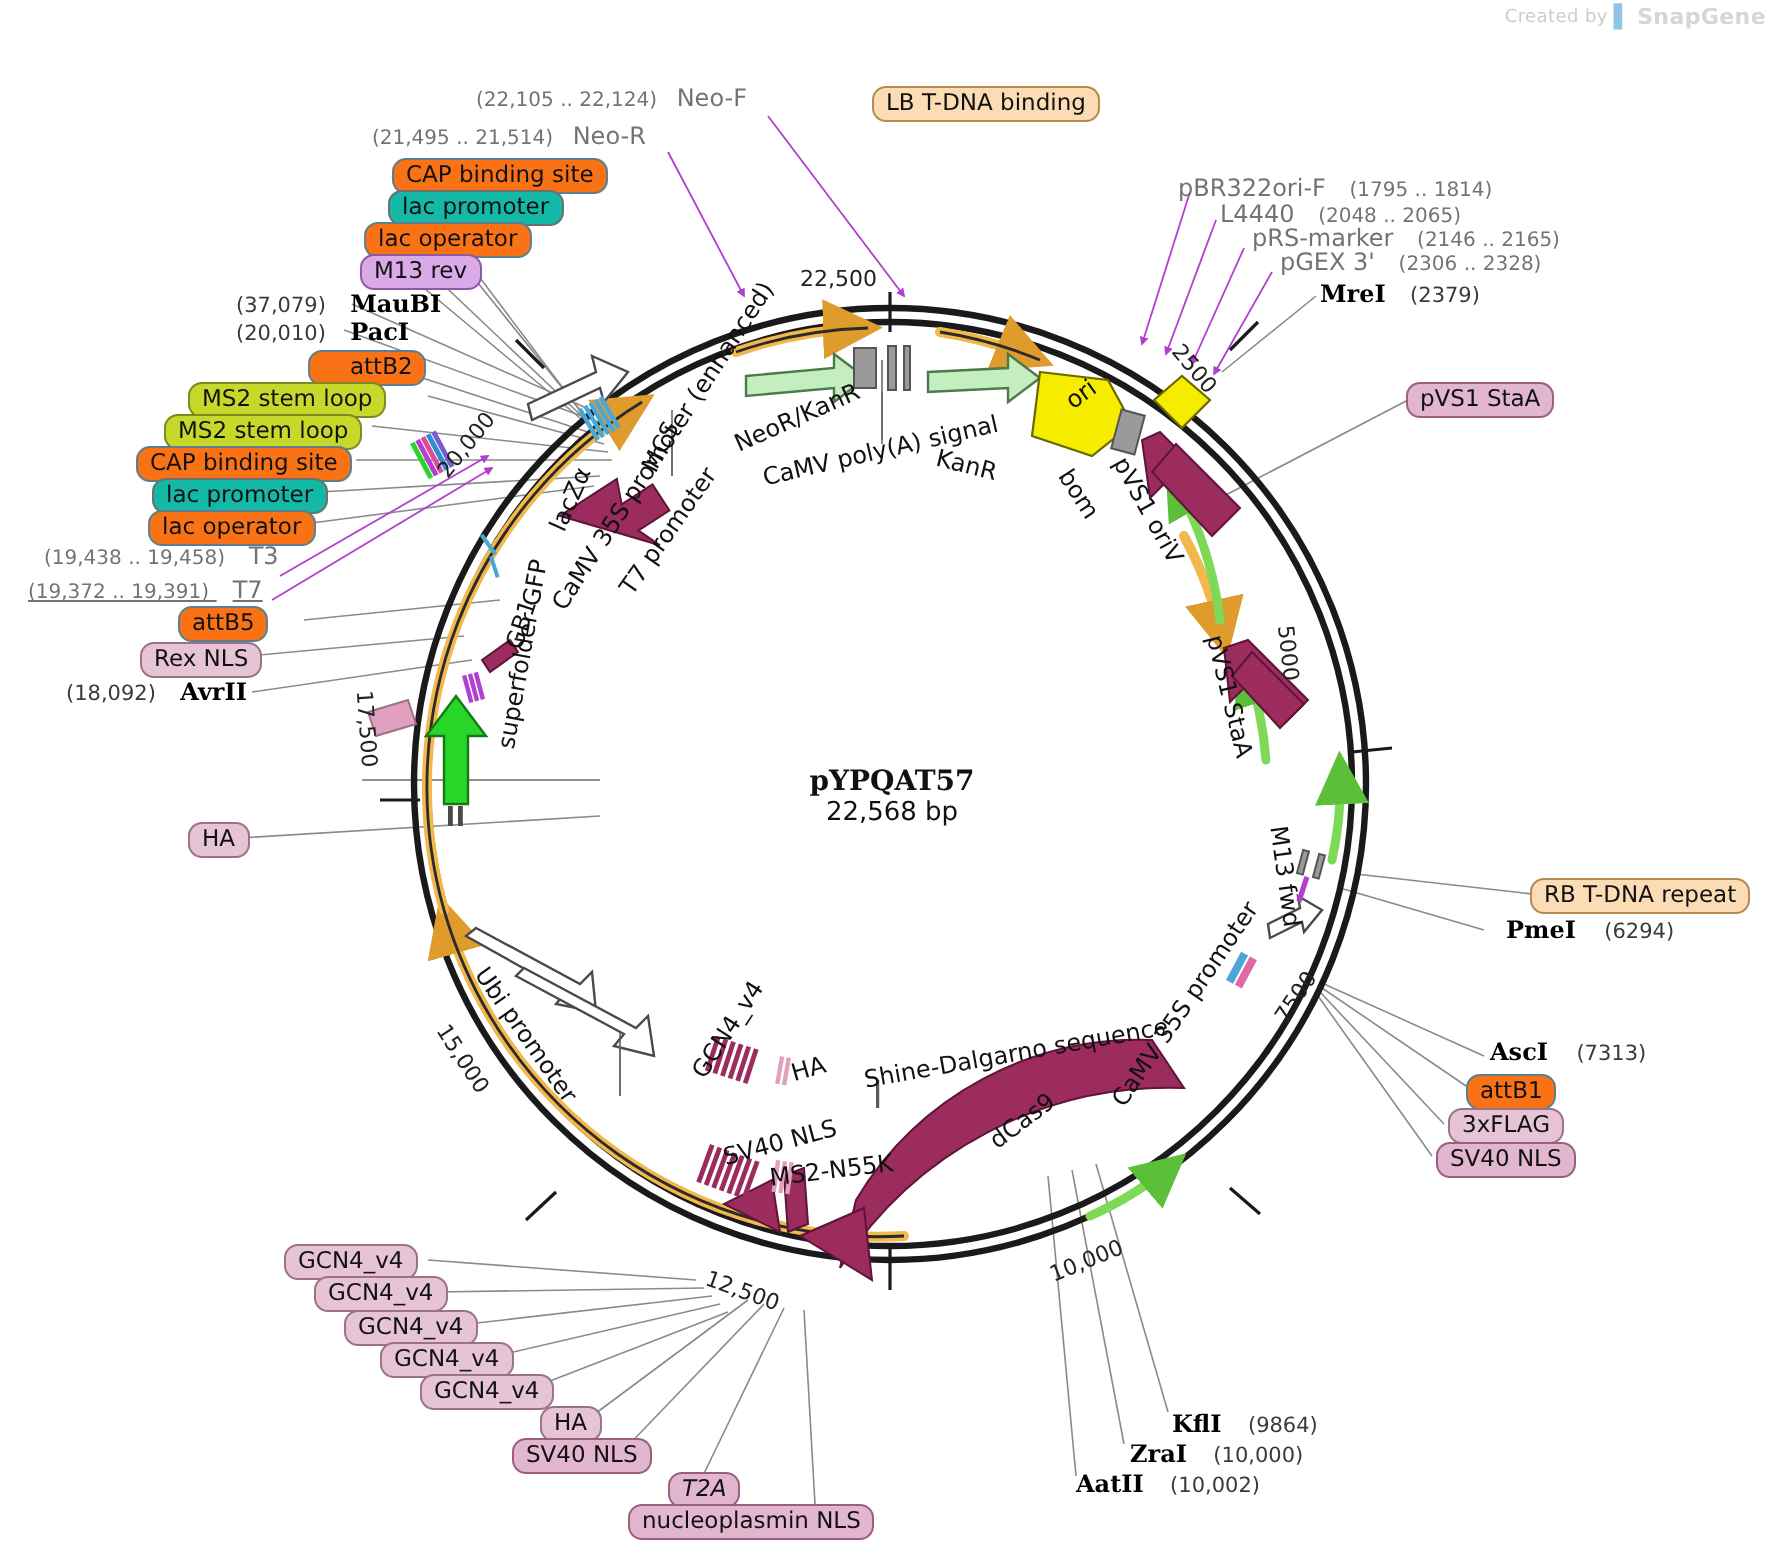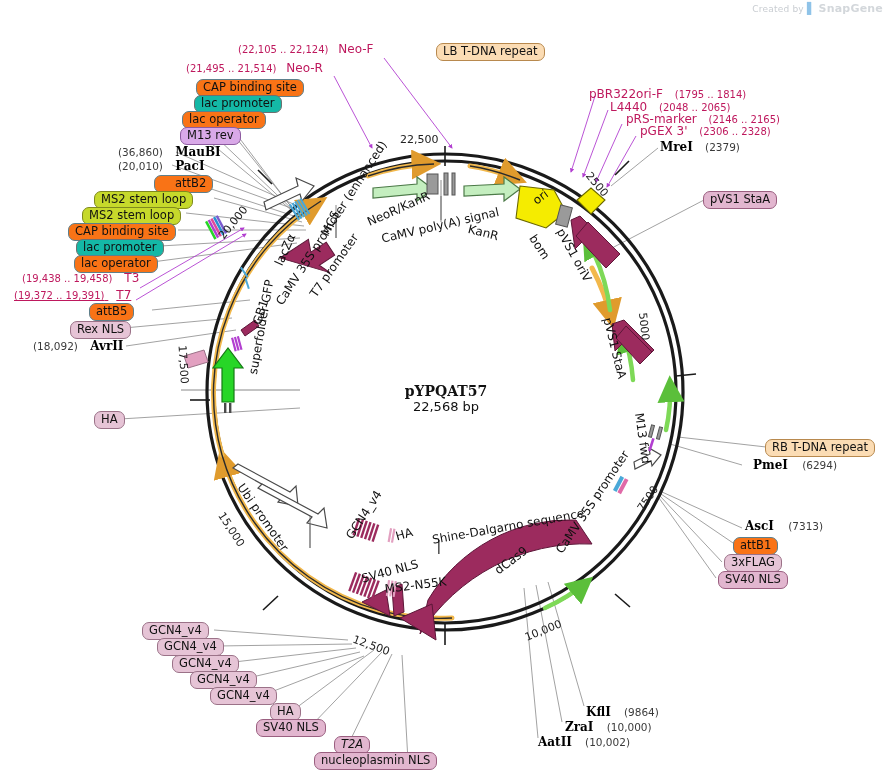--- a/index.html
+++ b/index.html
@@ -22,21 +22,21 @@
   .chip.green{background:#c6d92b;border-color:#7f8a1d;}
   .chip.pink{background:#e6c4d6;border-color:#9b7288;}
   .chip.violet{background:#d9a9e8;border-color:#8d5ba0;}
   .chip.orange{background:#fbdcb4;border-color:#b8894e;}
   .chip.mag{background:#e2b6cf;border-color:#9a5f80;}
 
   
   .enz{position:absolute;white-space:nowrap;font-size:12px;font-weight:bold;
        font-family:"DejaVu Serif","Liberation Serif",serif;color:#000;}
   .pos{font-weight:normal;font-size:10.5px;font-family:"DejaVu Sans","Liberation Sans",sans-serif;color:#3a3a3a;}
-  .prim{position:absolute;white-space:nowrap;font-size:12px;color:#be185d;}
+  .prim{position:absolute;white-space:nowrap;font-size:12px;color:#737373;}
   .prim .rng{font-size:10px;}
 
   .ctr{position:absolute;text-align:center;white-space:nowrap;}
   .ctr .nm{font-size:14px;font-weight:bold;font-family:"DejaVu Serif","Liberation Serif",serif;}
   .ctr .bp{font-size:13px;}
 
   .tick{position:absolute;font-size:11px;color:#222;white-space:nowrap;}
   .feat{position:absolute;font-size:12px;color:#111;white-space:nowrap;}
 </style>
 </head>
@@ -303,21 +303,21 @@
 
   <div class="prim" style="left:238px;top:42px;">
     <span class="rng">(22,105 .. 22,124)</span>
     <span style="margin-left:6px">Neo-F</span>
   </div>
   <div class="prim" style="left:186px;top:61px;">
     <span class="rng">(21,495 .. 21,514)</span>
     <span style="margin-left:6px">Neo-R</span>
   </div>
 
-  <div class="chip orange" style="left:436px;top:43px;">LB T-DNA repeat</div>
+  <div class="chip orange" style="left:436px;top:43px;">LB T-DNA binding</div>
 
   <div class="chip blue" style="left:196px;top:79px;">CAP binding site</div>
   <div class="chip white" style="left:194px;top:95px;">lac promoter</div>
   <div class="chip blue" style="left:182px;top:111px;">lac operator</div>
   <div class="chip violet" style="left:180px;top:127px;">M13 rev</div>
 
   <div class="prim" style="left:589px;top:87px;">
     <span>pBR322ori-F</span>
     <span class="rng" style="margin-left:8px">(1795 .. 1814)</span>
   </div>
@@ -335,21 +335,21 @@
   </div>
 
   <div class="enz" style="left:660px;top:140px;">
     <span>MreI</span>
     <span class="pos" style="margin-left:8px">(2379)</span>
   </div>
 
   <div class="chip mag" style="left:703px;top:191px;">pVS1 StaA</div>
 
   <div class="enz" style="left:118px;top:145px;">
-    <span class="pos">(36,860)</span>
+    <span class="pos">(37,079)</span>
     <span style="margin-left:8px">MauBI</span>
   </div>
   <div class="enz" style="left:118px;top:159px;">
     <span class="pos">(20,010)</span>
     <span style="margin-left:8px">PacI</span>
   </div>
 
   <div class="chip blue" style="left:154px;top:175px;padding-left:20px;">attB2</div>
   <div class="chip green" style="left:94px;top:191px;">MS2 stem loop</div>
   <div class="chip green" style="left:82px;top:207px;">MS2 stem loop</div>

